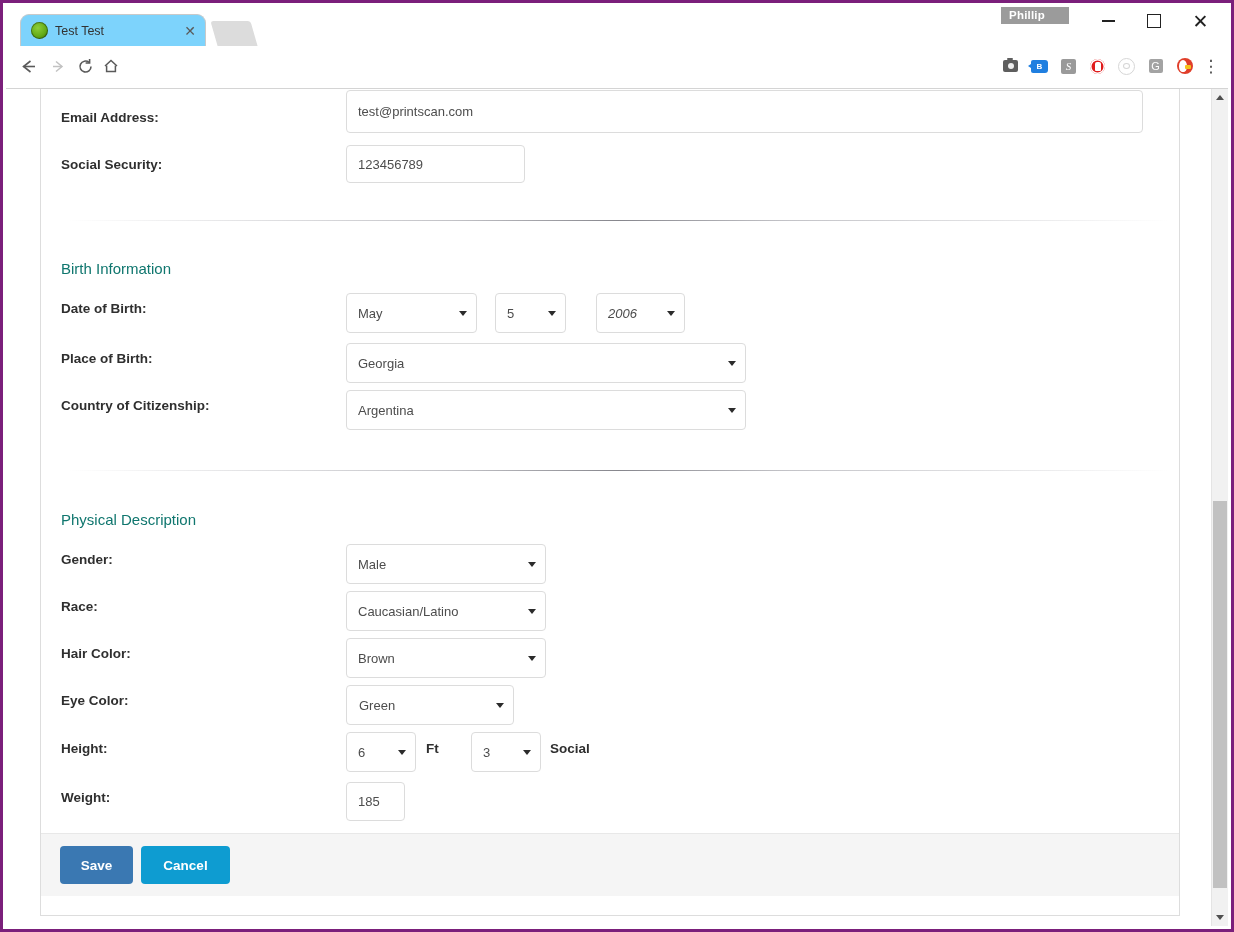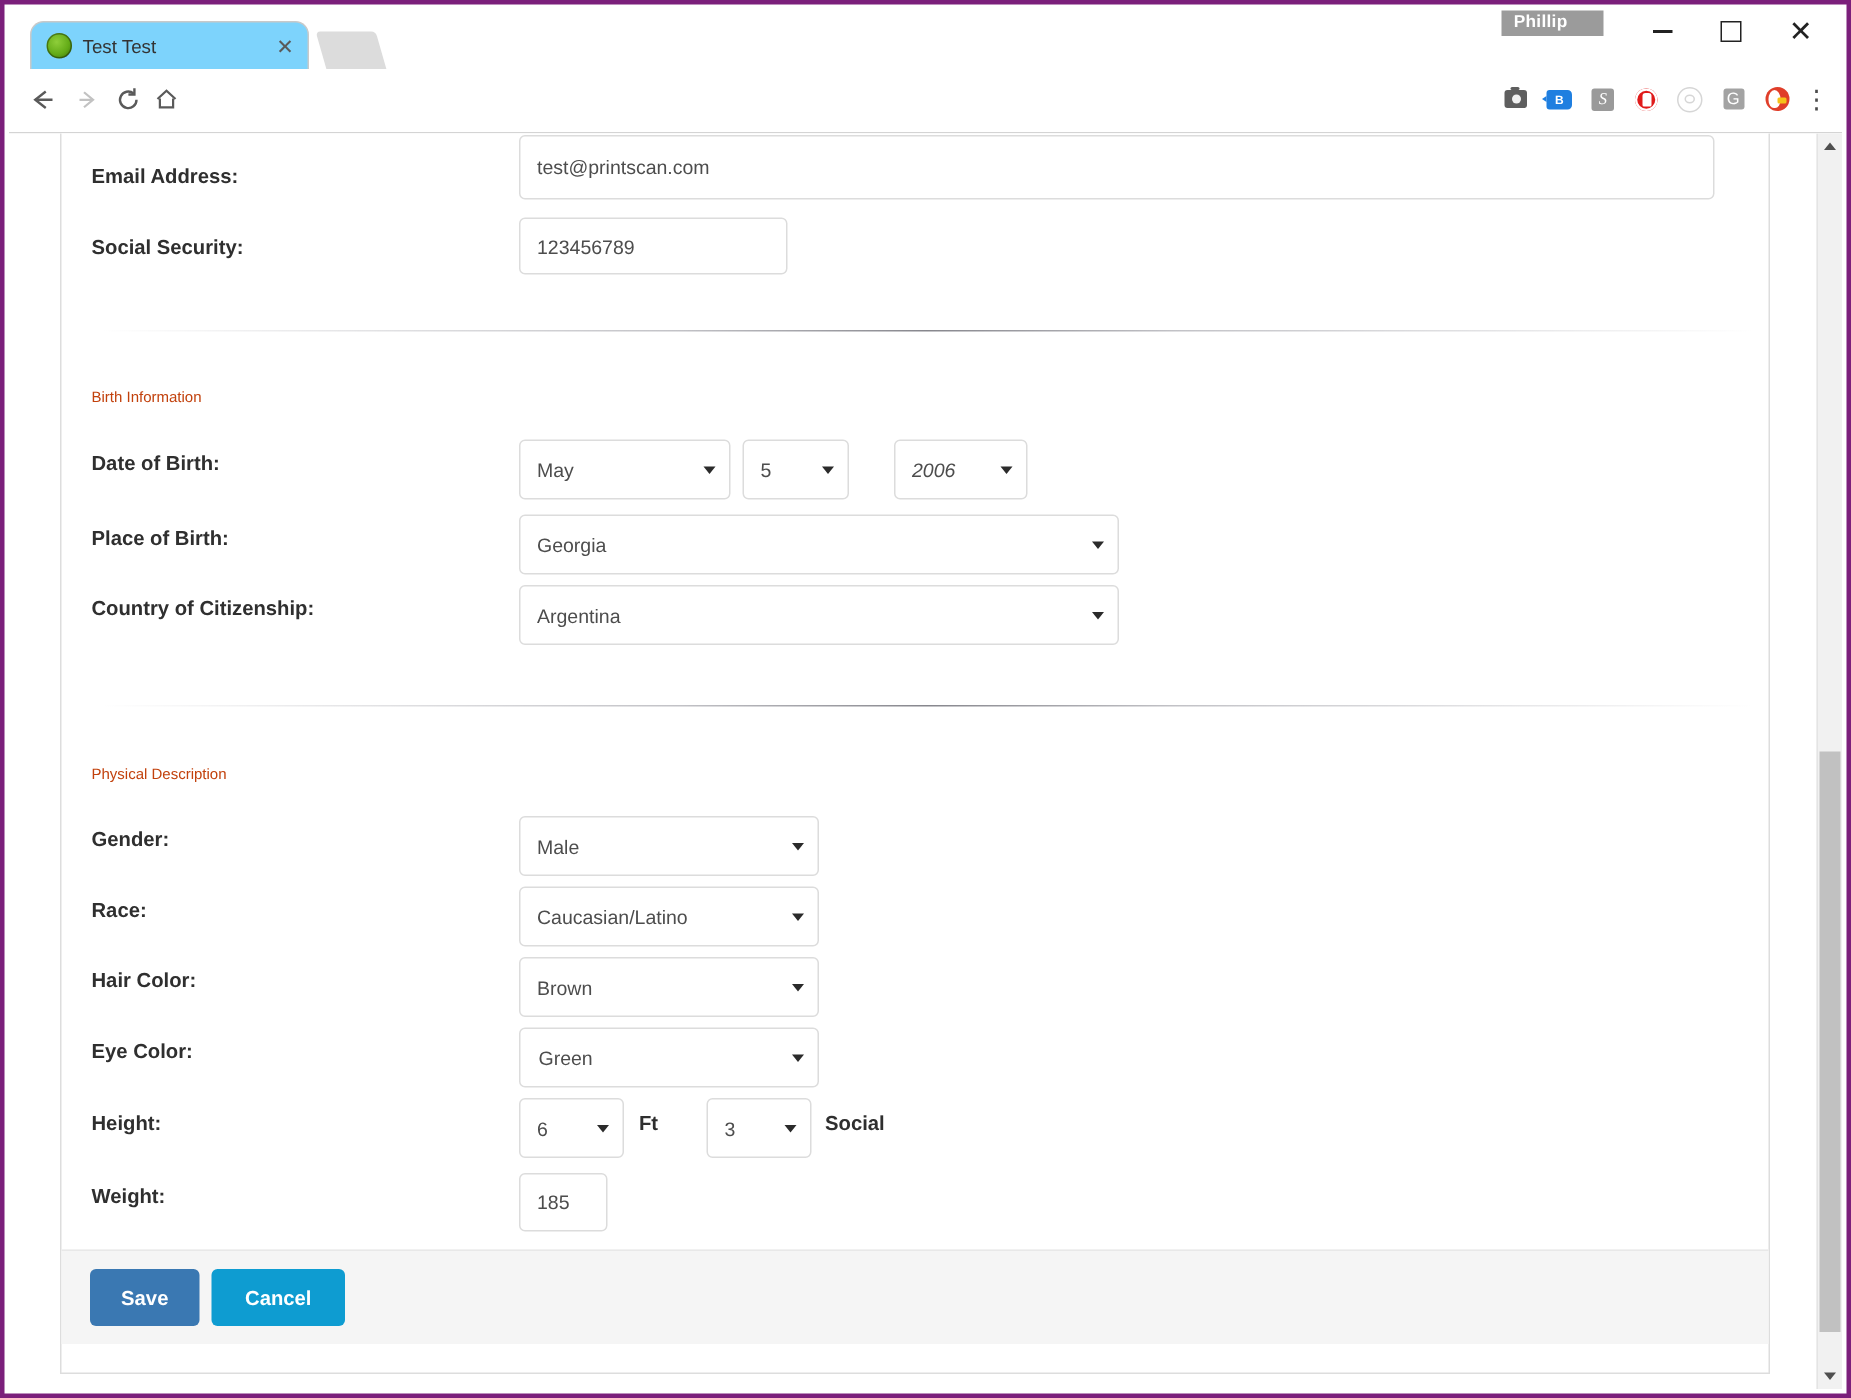--- a/index.html
+++ b/index.html
@@ -238,21 +238,21 @@
     border-left: 4px solid transparent;
     border-right: 4px solid transparent;
     border-top: 5px solid #2b2b2b;
   }
   .unit {
     position: absolute;
     font-size: 13.5px; font-weight: bold; color: #2f2f2f;
   }
   .section-title {
     position: absolute;
-    font-size: 10px; color: #c2410c;
+    font-size: 15px; color: #0f766e;
     white-space: nowrap;
   }
   .divider {
     position: absolute; height: 1px;
     background: linear-gradient(to right,
       rgba(255,255,255,0) 0%,
       rgba(120,120,130,0.45) 35%,
       rgba(70,70,80,0.65) 50%,
       rgba(120,120,130,0.45) 65%,
       rgba(255,255,255,0) 100%);
@@ -360,21 +360,21 @@
             <div class="lbl" style="left:20px; top:12px;">Social Security:</div>
             <div class="ctl-input" style="left:305px; top:0px; width:179px; height:38px;" placeholder="Social Security">123456789</div>
           </div>
 
           <div class="divider" style="left:26px; right:10px; top:132px;"></div>
 
           <div class="section-title" style="left:20px; top:172px;">Birth Information</div>
 
           <div class="row" style="top:205px;">
             <div class="lbl" style="left:20px; top:8px;">Date of Birth:</div>
-            <div class="ctl-select" style="left:305px; top:0px; width:141px; height:40px;">
+            <div class="ctl-select" style="left:305px; top:0px; width:131px; height:40px;">
               <span>May</span>
               <span class="caret"></span>
             </div>
             <div class="ctl-select" style="left:454px; top:0px; width:71px; height:40px;">
               <span>5</span>
               <span class="caret"></span>
             </div>
             <div class="ctl-select" style="left:555px; top:0px; width:89px; height:40px;font-style:italic;">
               <span>2006</span>
               <span class="caret"></span>
@@ -420,21 +420,21 @@
           <div class="row" style="top:550px;">
             <div class="lbl" style="left:20px; top:8px;">Hair Color:</div>
             <div class="ctl-select" style="left:305px; top:0px; width:200px; height:40px;">
               <span>Brown</span>
               <span class="caret"></span>
             </div>
           </div>
 
           <div class="row" style="top:597px;">
             <div class="lbl" style="left:20px; top:8px;">Eye Color:</div>
-            <div class="ctl-select" style="left:305px; top:0px; width:200px; height:40px;padding-left:12px;">
+            <div class="ctl-select" style="left:305px; top:0px; width:168px; height:40px;padding-left:12px;">
               <span>Green</span>
               <span class="caret"></span>
             </div>
           </div>
 
           <div class="row" style="top:645px;">
             <div class="lbl" style="left:20px; top:8px;">Height:</div>
             <div class="ctl-select" style="left:305px; top:-1px; width:70px; height:40px;">
               <span>6</span>
               <span class="caret"></span>

